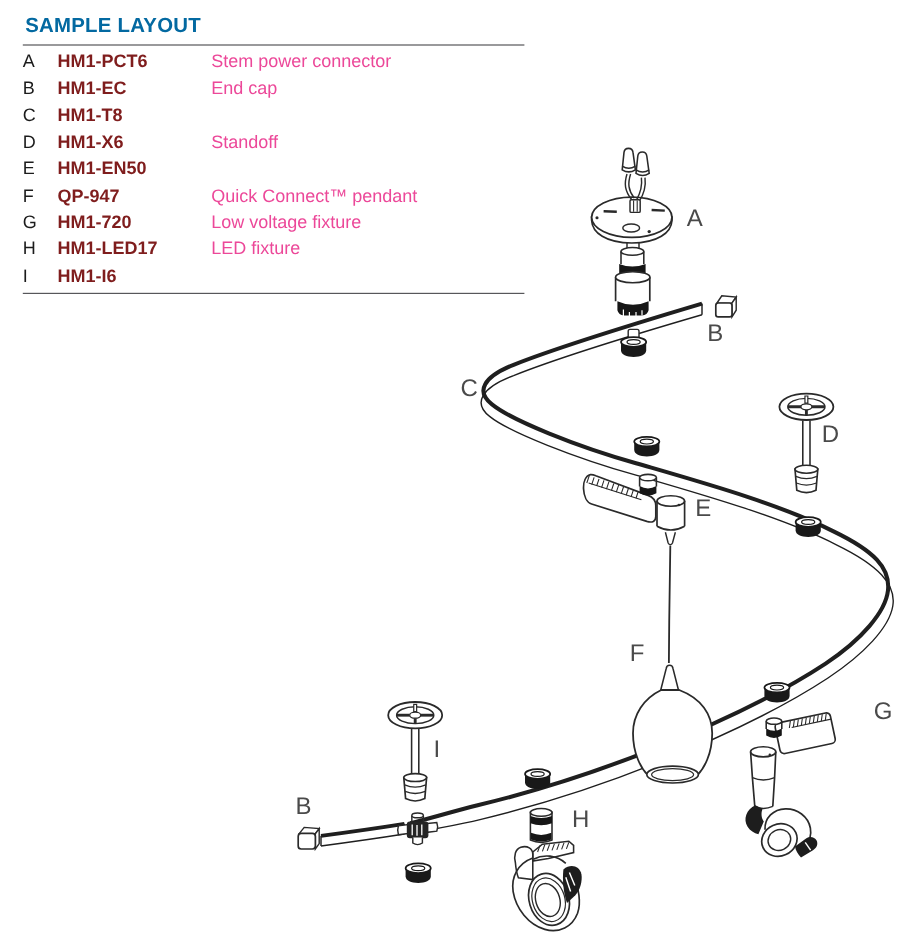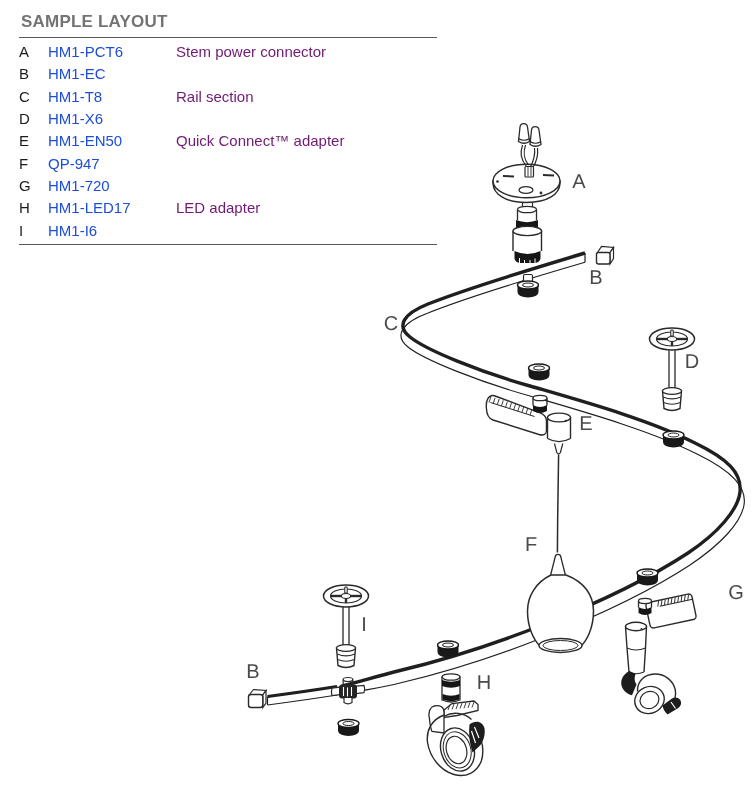--- a/index.html
+++ b/index.html
@@ -1,72 +1,74 @@
 <!DOCTYPE html>
 <html><head>
 <meta charset="utf-8">
 <style>
   html,body{margin:0;padding:0;background:#fff;}
   .page{position:relative;width:756px;height:788px;background:#fff;overflow:hidden;
         font-family:"Liberation Sans",sans-serif;color:#1d1d1f;}
   .legend{position:absolute;left:19px;top:12px;width:418px;}
-  .legend-title{font-size:17px;font-weight:bold;letter-spacing:.2px;color:#737373;margin:0 0 5px 2px;}
+  .legend-title{font-size:17px;font-weight:bold;letter-spacing:.2px;color:#0369a1;margin:0 0 5px 2px;}
   .rule{height:0;border-top:1.4px solid #57575a;}
   .rows{padding:2.5px 0 3px 0;}
   .row{display:grid;grid-template-columns:29px 128px 1fr;align-items:center;height:22.3px;font-size:15px;}
   .row .l{color:#1b1b1b;}
-  .row .p{font-weight:normal;color:#1d4ed8;}
-  .row .d{color:#701a75;}
+  .row .p{font-weight:bold;color:#7f1d1d;}
+  .row .d{color:#ec4899;}
   svg{position:absolute;left:0;top:0;}
   svg text{font-family:"Liberation Sans",sans-serif;font-size:20px;fill:#4a4a4a;text-anchor:middle;text-rendering:geometricPrecision;}
 </style>
 </head>
 <body>
 
 <div class="page">
 
   <div class="legend">
     <div class="legend-title">SAMPLE LAYOUT</div>
     <div class="rule"></div>
     <div class="rows">
       <div class="row">
           <span class="l">A</span>
           <span class="p">HM1-PCT6</span>
           <span class="d">Stem power connector</span>
         </div>
       <div class="row">
           <span class="l">B</span>
           <span class="p">HM1-EC</span>
+          <span class="d">End cap</span>
         </div>
       <div class="row">
           <span class="l">C</span>
           <span class="p">HM1-T8</span>
-          <span class="d">Rail section</span>
         </div>
       <div class="row">
           <span class="l">D</span>
           <span class="p">HM1-X6</span>
+          <span class="d">Standoff</span>
         </div>
       <div class="row">
           <span class="l">E</span>
           <span class="p">HM1-EN50</span>
-          <span class="d">Quick Connect™ adapter</span>
         </div>
       <div class="row">
           <span class="l">F</span>
           <span class="p">QP-947</span>
+          <span class="d">Quick Connect™ pendant</span>
         </div>
       <div class="row">
           <span class="l">G</span>
           <span class="p">HM1-720</span>
+          <span class="d">Low voltage fixture</span>
         </div>
       <div class="row">
           <span class="l">H</span>
           <span class="p">HM1-LED17</span>
-          <span class="d">LED adapter</span>
+          <span class="d">LED fixture</span>
         </div>
       <div class="row">
           <span class="l">I</span>
           <span class="p">HM1-I6</span>
         </div>
     </div>
     <div class="rule"></div>
   </div>
 
   <svg width="756" height="788" viewBox="0 0 756 788">

